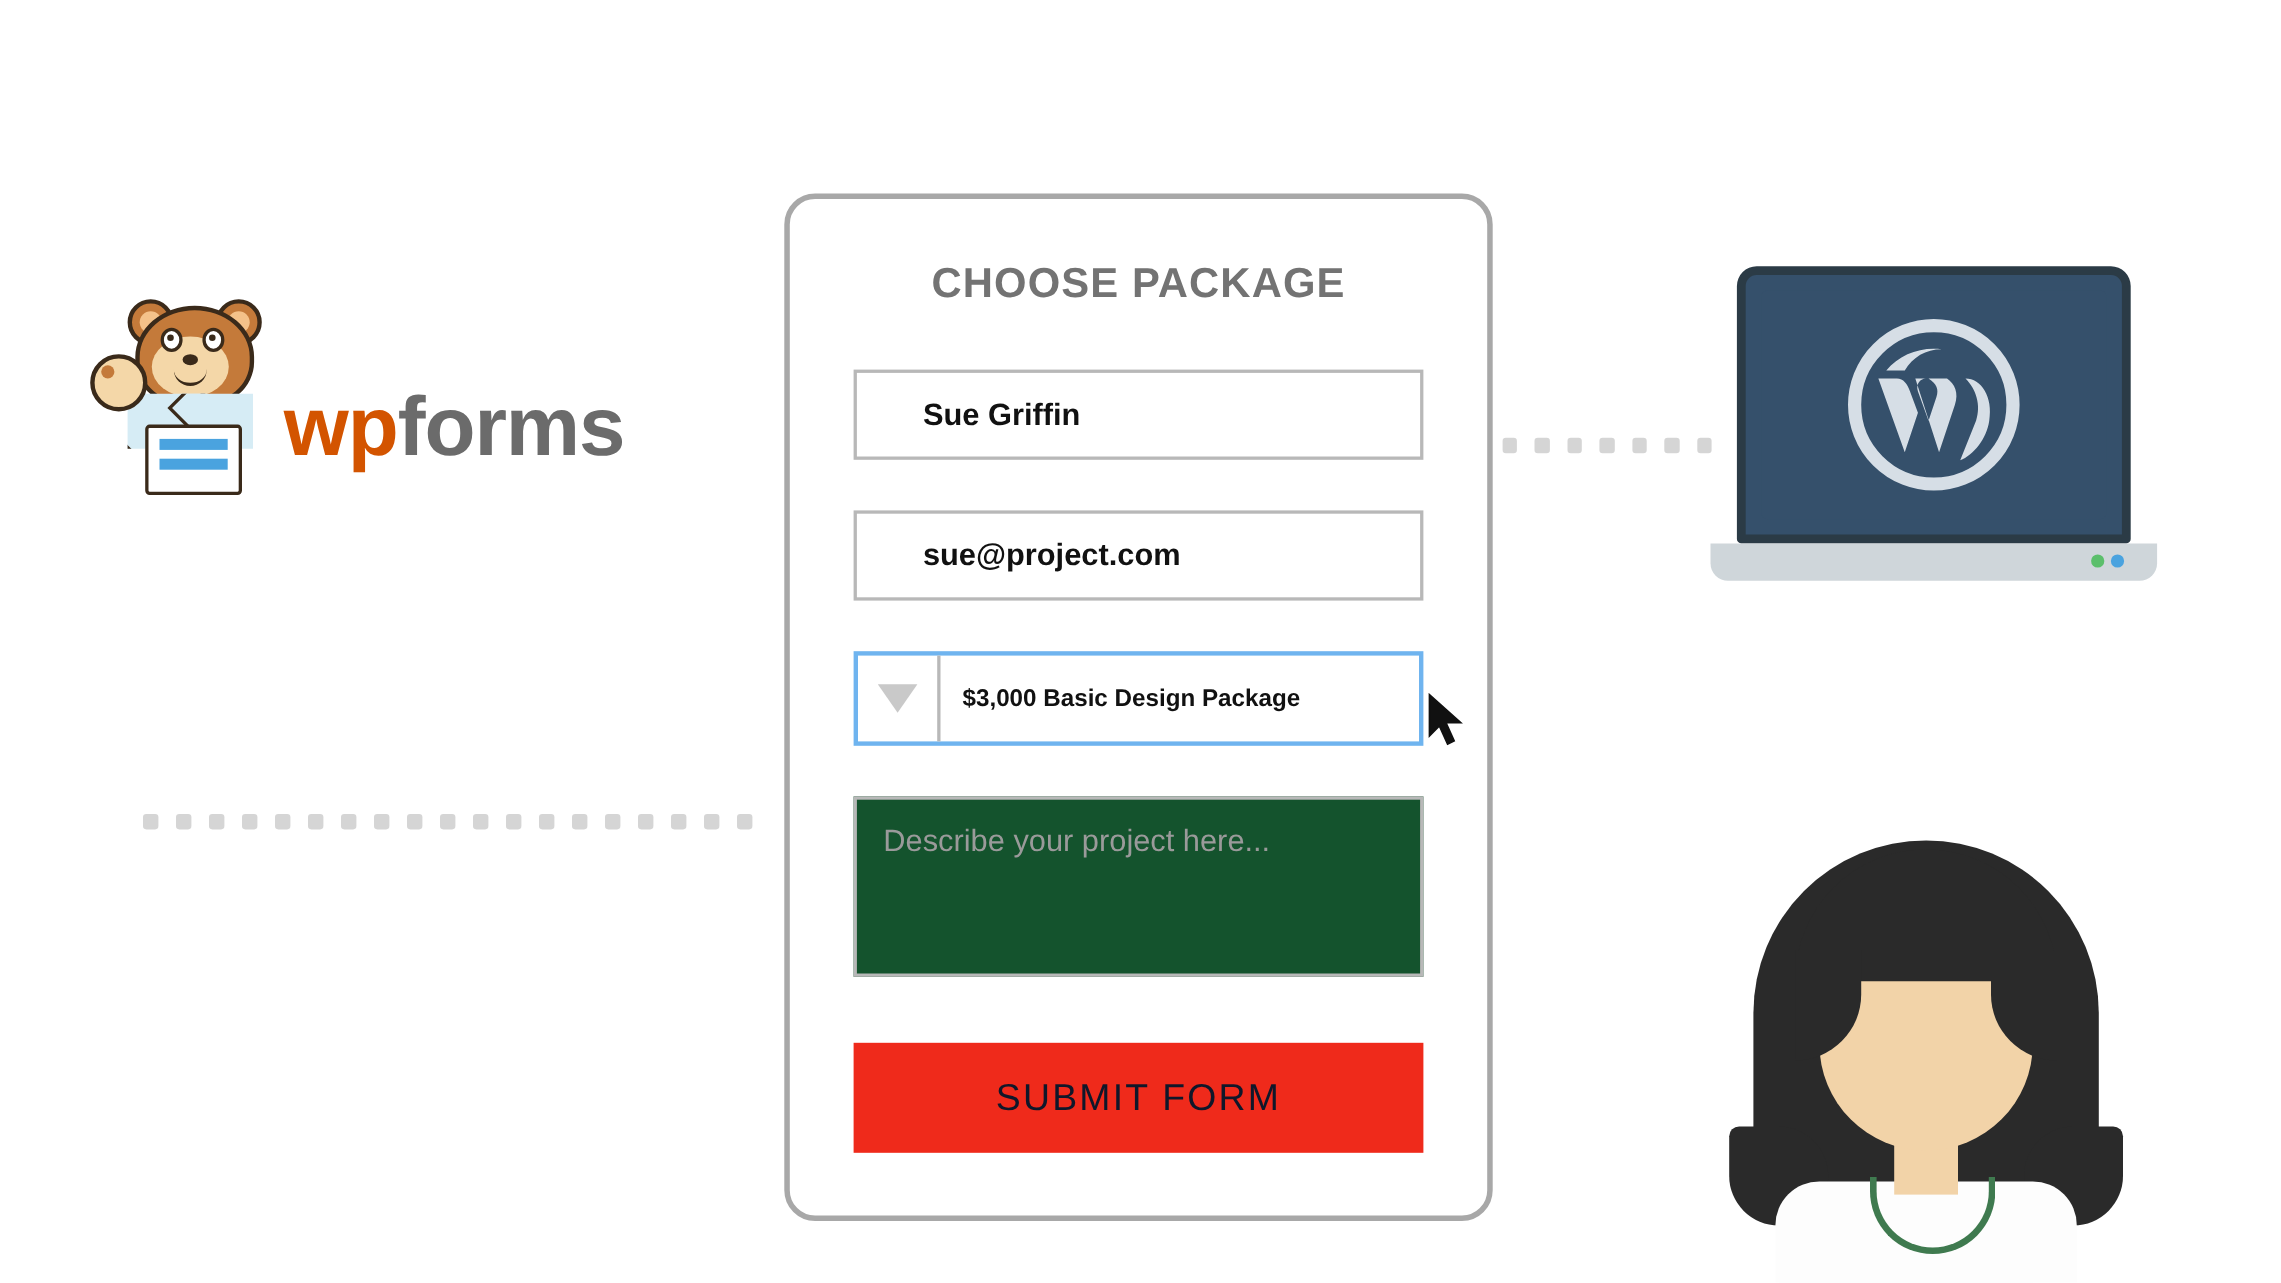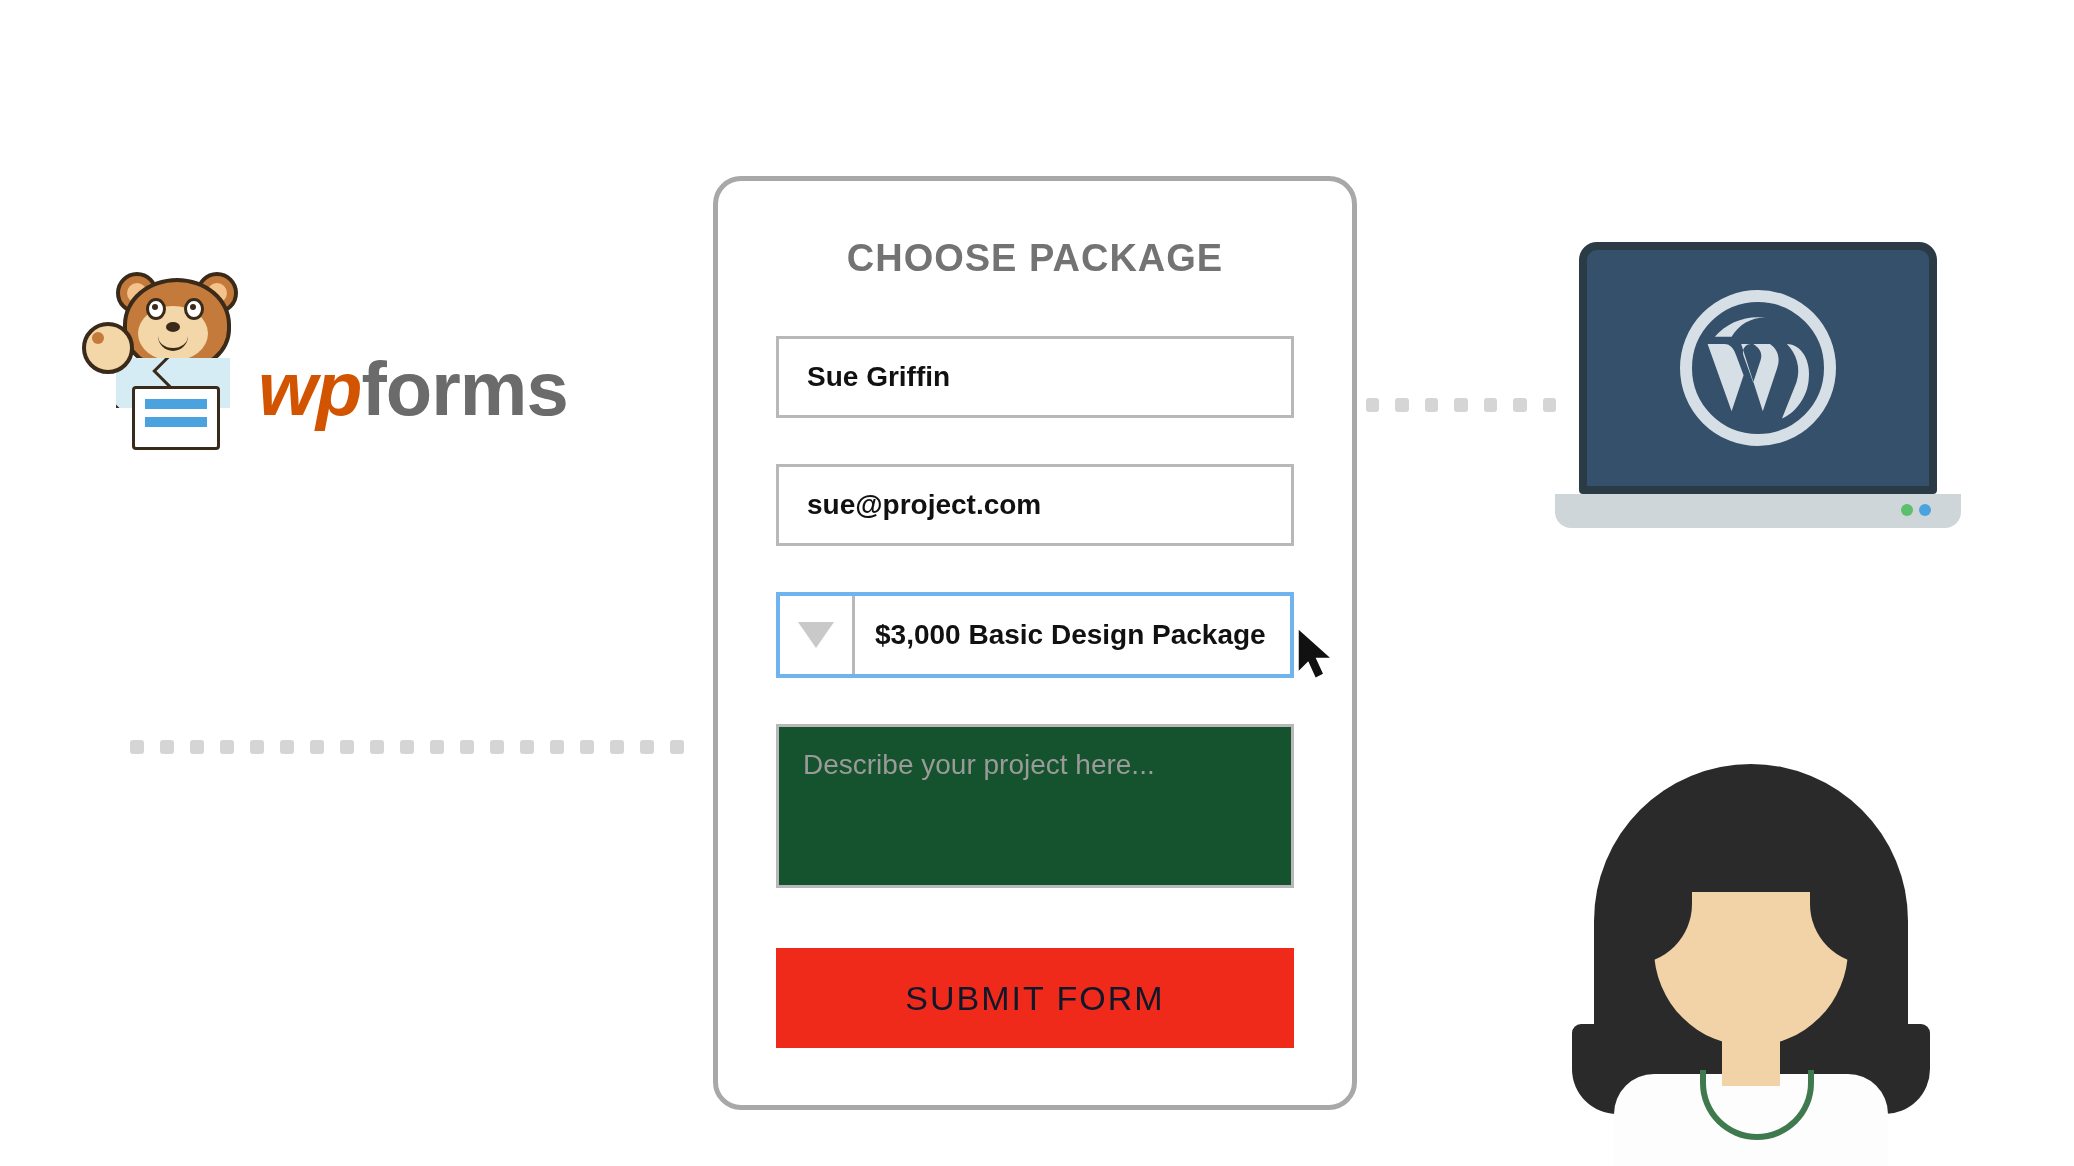--- a/index.html
+++ b/index.html
@@ -29,21 +29,20 @@
     margin-top: -40px;
   }
   .wpforms-text {
     font-size: 76px;
     font-weight: 700;
     letter-spacing: -1px;
   }
   .wpforms-text .wp {
     color: #d35400;
     font-weight: 800;
-    font-style: italic;
   }
   .wpforms-text .forms {
     color: #6b6b6b;
     font-weight: 700;
   }
 
   
   .bear-head {
     position:absolute; left:35px; top:0; width:100px; height:85px;
     background:#c47a3a; border-radius:50% 50% 45% 45%;
@@ -127,21 +126,21 @@
     color: #737373;
     margin: 0 0 56px 0;
   }
   .field {
     width: 100%;
     box-sizing: border-box;
     border: 3px solid #b8b8b8;
     background: #fff;
     height: 82px;
     margin-bottom: 46px;
-    padding: 0 28px;
+    padding: 0 60px;
     font-size: 28px;
     font-weight: 600;
     color: #111;
     display: flex;
     align-items: center;
   }
   .dropdown {
     width: 100%;
     box-sizing: border-box;
     border: 4px solid #6fb4ef;
@@ -159,21 +158,21 @@
   }
   .dropdown .chev{
     width:0;height:0;
     border-left:18px solid transparent;
     border-right:18px solid transparent;
     border-top:26px solid #c9c9c9;
   }
   .dropdown .dd-label{
     flex:1; display:flex; align-items:center;
     padding-left: 20px;
-    font-size: 28px; font-weight:700; color:#111;
+    font-size: 22px; font-weight:700; color:#111;
   }
   .cursor-arrow{
     position:absolute; right:-44px; top:34px; width:36px; height:48px;
   }
   .textarea {
     width: 100%;
     box-sizing: border-box;
     border: 3px solid #b8b8b8;
     background: #14532d;
     height: 164px;

